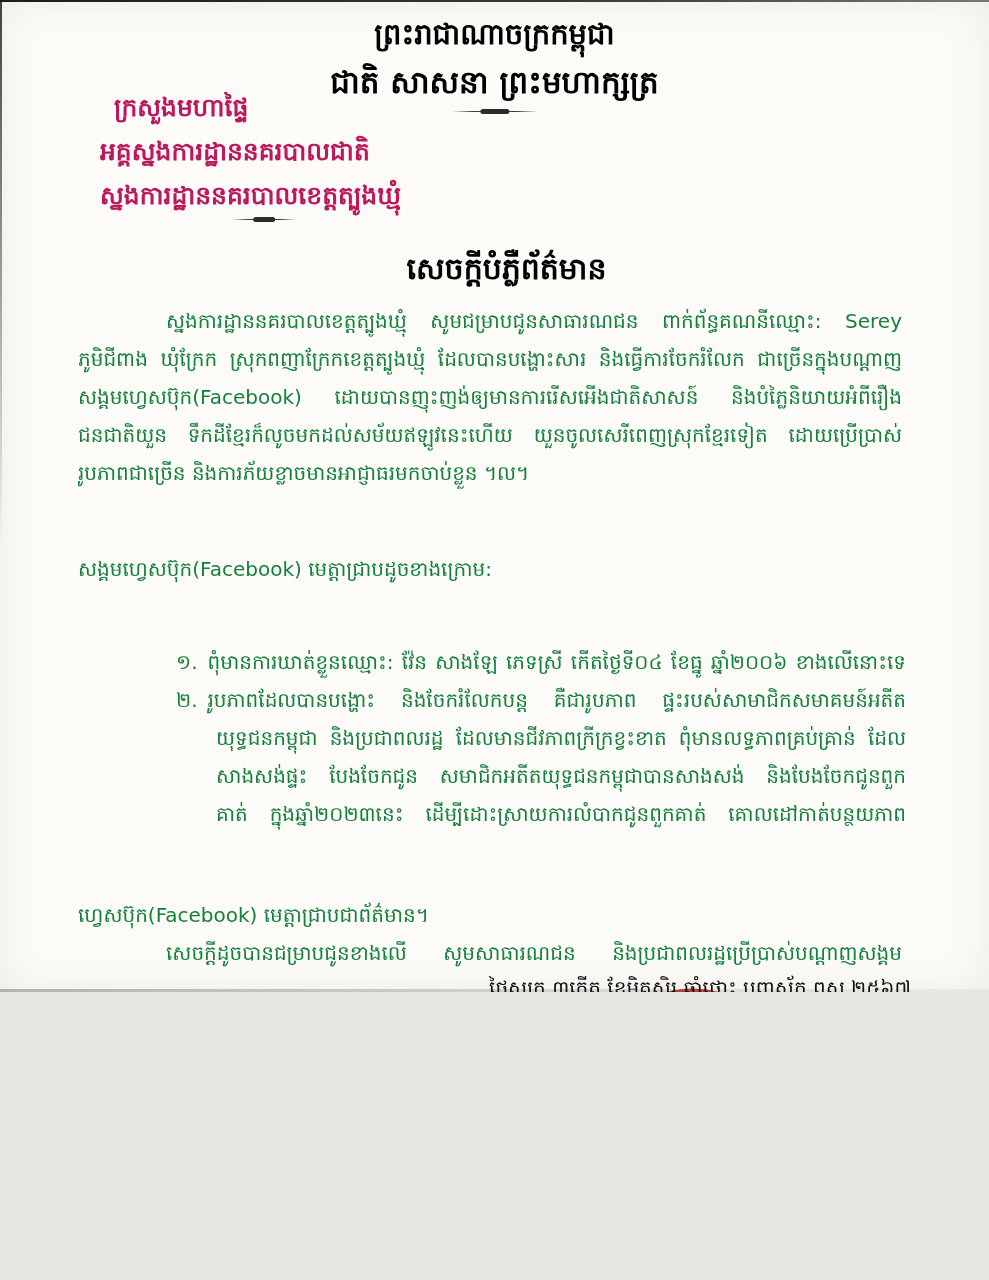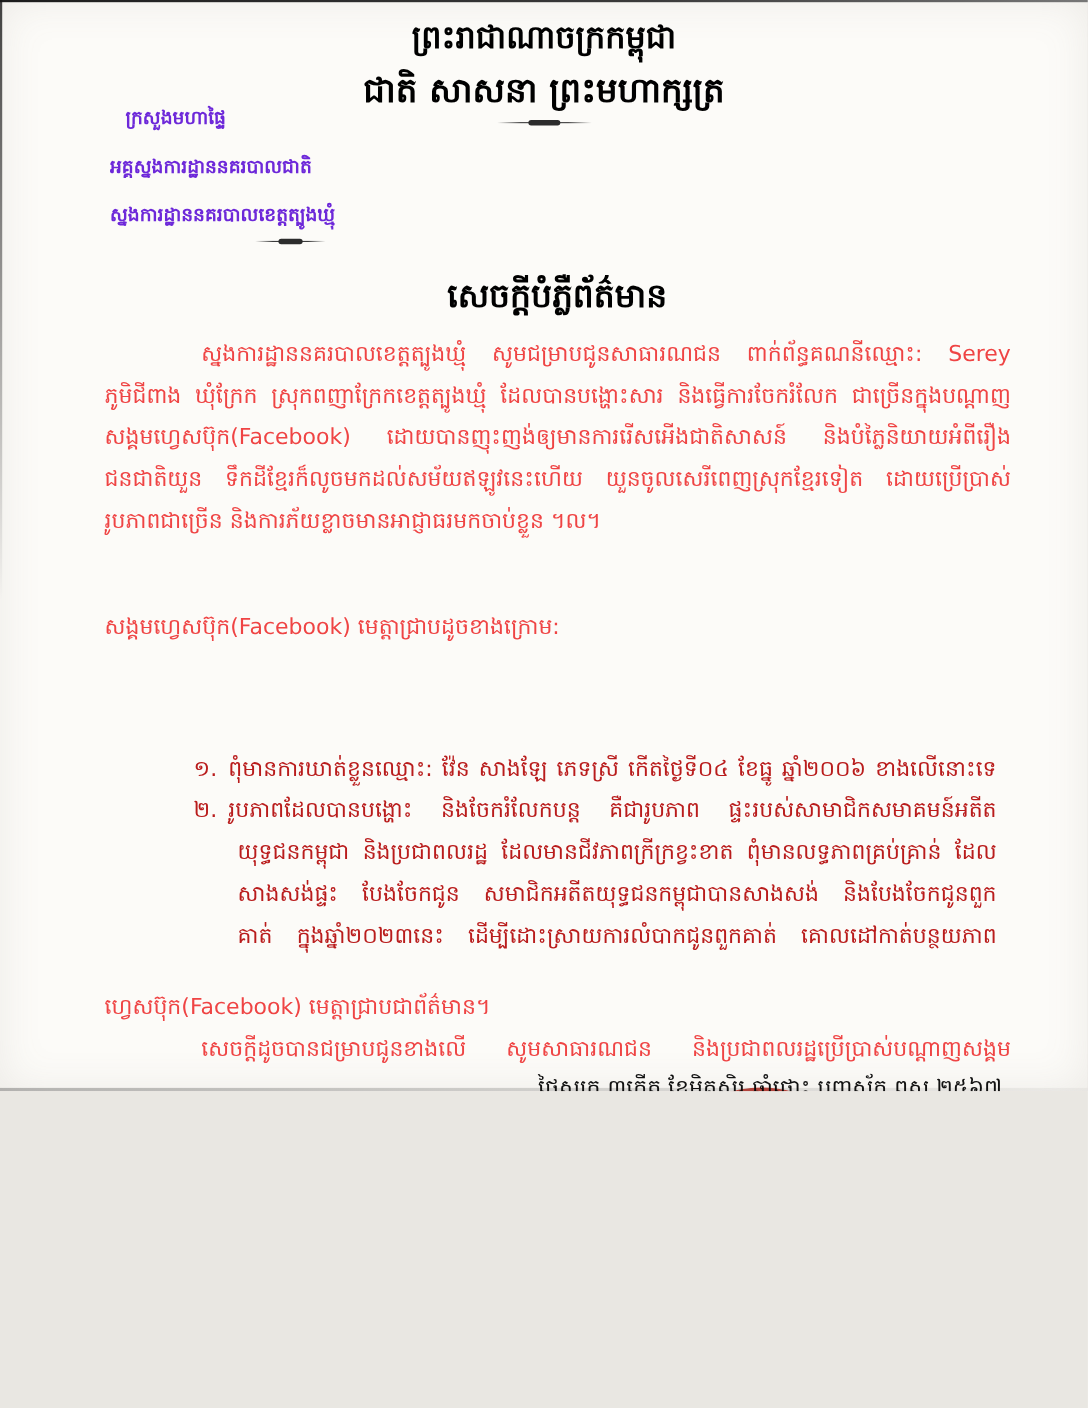--- a/index.html
+++ b/index.html
@@ -20,34 +20,34 @@
 
   .k1{top:16px;left:0;width:100%;text-align:center;font-size:29px;font-weight:bold;color:#000;}
   .k2{top:63px;left:0;width:100%;text-align:center;font-size:31px;font-weight:bold;color:#000;}
 
   .divider{height:7px;display:flex;align-items:center;}
   .divider .bar{position:relative;width:100%;height:1.5px;background:linear-gradient(90deg,rgba(40,40,40,0),#3b3b3b 25%,#3b3b3b 75%,rgba(40,40,40,0));}
   .divider .bar::after{content:"";position:absolute;left:50%;top:-2px;transform:translateX(-50%);width:34%;height:5px;border-radius:3px;background:#2c2c2c;}
   .divider-motto{position:absolute;top:108px;left:452px;width:86px;}
   .divider-agency{position:absolute;top:216px;left:232px;width:64px;}
 
-  .agency{position:absolute;top:86px;left:100px;font-size:17px;font-weight:bold;color:#6d28d9;line-height:44px;white-space:nowrap;}
+  .agency{position:absolute;top:86px;left:100px;font-size:25px;font-weight:bold;color:#be185d;line-height:44px;white-space:nowrap;}
   .agency .ln1{margin-left:14px;}
 
   .doc-title{position:absolute;top:238px;left:0;width:100%;text-align:center;font-size:30px;font-weight:bold;color:#000;margin:12px;}
 
-  .body-block{position:absolute;left:95px;width:824px;font-size:20px;color:#ef4444;}
+  .body-block{position:absolute;left:78px;width:824px;font-size:20px;color:#15803d;}
   .line{height:38px;line-height:38px;white-space:nowrap;overflow:hidden;}
   .j{white-space:normal;text-align:justify;text-align-last:justify;}
   .indent{text-indent:88px;}
   .p1{top:302px;}
   .p2{top:550px;}
   .closing{top:896px;}
 
-  .list-block{position:absolute;left:176px;top:643px;width:730px;font-size:20px;color:#b91c1c;margin-top:36px;}
+  .list-block{position:absolute;left:176px;top:643px;width:730px;font-size:20px;color:#15803d;}
   .list-block .cont{padding-left:40px;}
   .num{padding-right:10px;}
 
   .signature{position:absolute;top:970px;left:415px;width:570px;text-align:center;font-size:20px;color:#111;}
   .signature .sig-ln{height:37px;line-height:37px;}
   .signer{font-size:23px;font-weight:bold;color:#4d7c0f;height:40px;line-height:40px;white-space:nowrap;}
 
   .stamp{position:absolute;left:577px;top:980px;width:230px;height:230px;transform:rotate(-5deg);mix-blend-mode:multiply;opacity:.88;}
 </style>
 </head>

